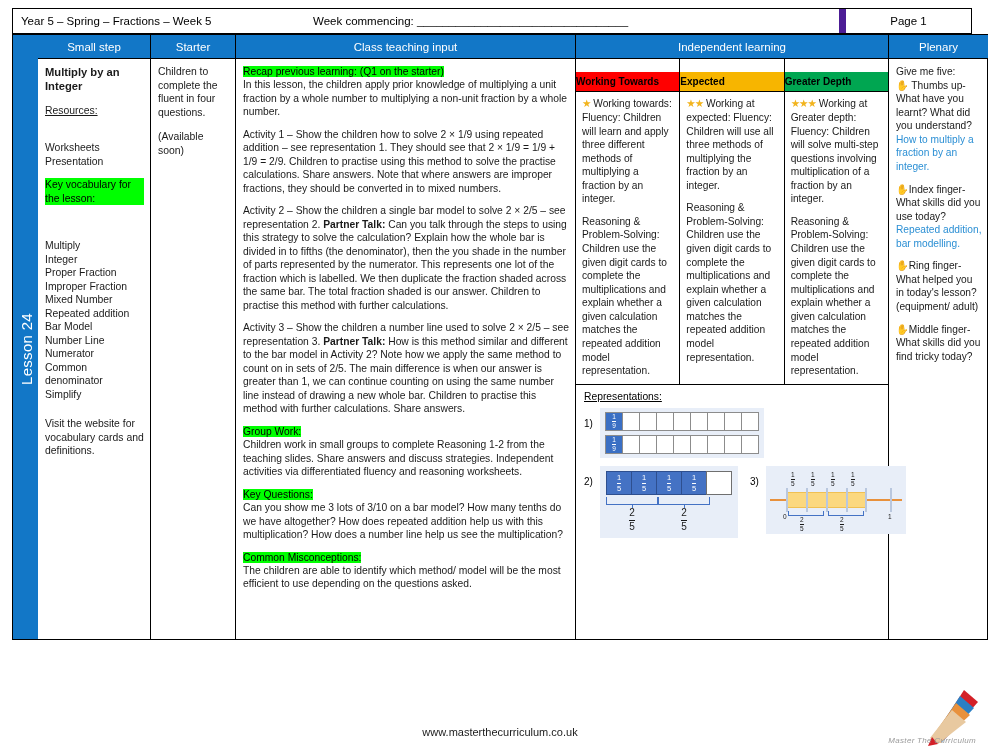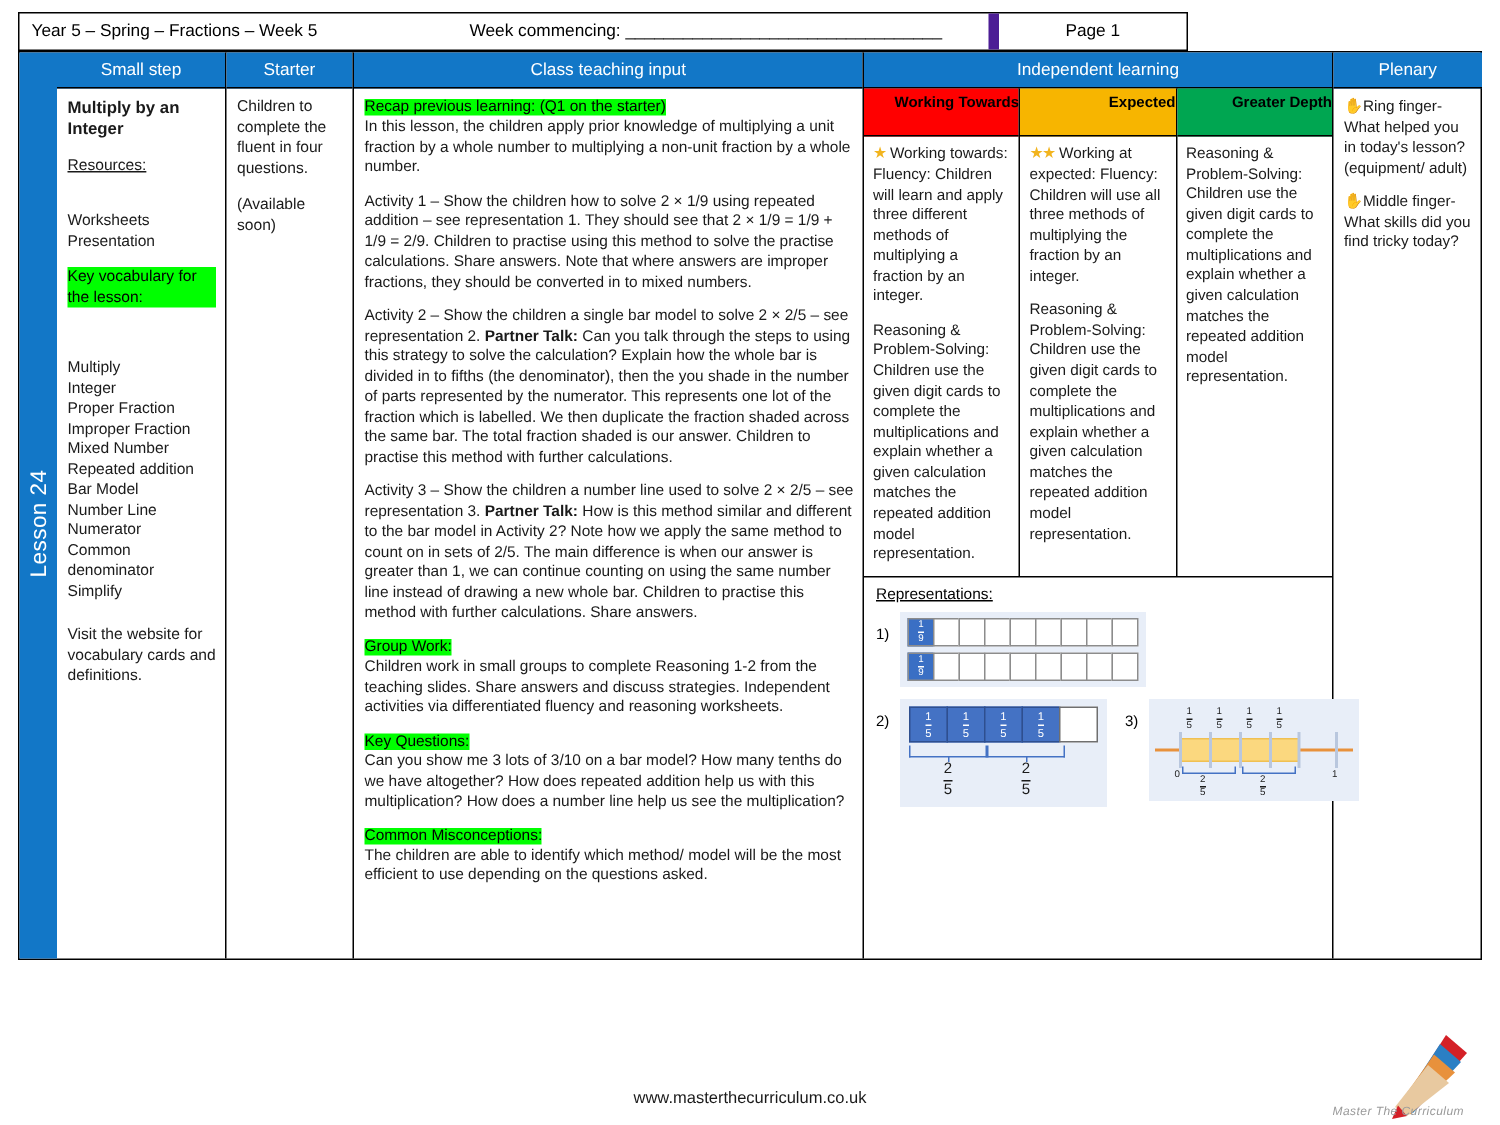--- a/index.html
+++ b/index.html
@@ -13,21 +13,21 @@
     position: relative;
     width: 1000px; height: 750px;
     background: #fff;
     overflow: hidden;
   }
 
   
   .meta-bar {
     position: absolute;
     left: 12px; top: 8px;
-    width: 780px; height: 26px;
+    width: 960px; height: 26px;
     border: 1px solid #000;
     display: flex;
     align-items: center;
     font-size: 11.5px;
     color: #000;
   }
   .meta-left { padding-left: 8px; width: 280px; white-space: nowrap; }
   .meta-mid  { flex: 1; text-align: left; padding-left: 20px; white-space: nowrap; }
   .meta-right{ width: 132px; text-align: center; border-left: 7px solid #4c1d95; height: 100%;
                display: flex; align-items: center; justify-content: center; }
@@ -100,24 +100,24 @@
   .ti .tag { background: #00ff00; color: #000; }
   .ti b { font-weight: bold; }
   .ti-body { font-size: 10.3px; line-height: 1.31; }
 
   
   .indep-outer { flex: 1; display: flex; flex-direction: column; }
   .indep-split { display: flex; height: 325px; }
   .indep-sub { flex: 1; border-left: 1px solid #000; display: flex; flex-direction: column; }
   .indep-sub:first-child { border-left: none; }
   .sub-head {
-    height: 32px; line-height: 20px; text-align: right;
+    height: 20px; line-height: 20px; text-align: left;
     font-size: 10px; font-weight: bold; color: #000;
     border-bottom: 1px solid #000;
-    white-space: nowrap; overflow: hidden;
+    white-space: nowrap; overflow: hidden; margin-top: 13px;
   }
   .sub-body { flex: 1; padding: 5px 6px; font-size: 10.2px; line-height: 1.33; color: #1a1a1a; overflow: hidden; }
   .sub-body p { margin: 0 0 9px 0; }
   .stars { color: #f2b41e; letter-spacing: -1px; font-size: 10.5px; }
 
   .reps {
     border-top: 1px solid #000;
     flex: 1; padding: 6px 8px;
     font-size: 10.3px;
   }
@@ -287,20 +287,21 @@
               <div class="sub-head" style="background:#f7b500;">Expected</div>
               <div class="sub-body">
                 <p><span class="stars">★★</span> <span>Working at expected:</span> <span>Fluency: Children will use all three methods of multiplying the fraction by an integer.</span></p>
                 <p>Reasoning &amp; Problem-Solving: Children use the given digit cards to complete the multiplications and explain whether a given calculation matches the repeated addition model representation.</p>
               </div>
             </div>
 
             <div class="indep-sub">
               <div class="sub-head" style="background:#00a651;">Greater Depth</div>
               <div class="sub-body">
+                <p><span class="stars">★★★</span> <span>Working at Greater depth:</span> <span>Fluency: Children will solve multi-step questions involving multiplication of a fraction by an integer.</span></p>
                 <p>Reasoning &amp; Problem-Solving: Children use the given digit cards to complete the multiplications and explain whether a given calculation matches the repeated addition model representation.</p>
               </div>
             </div>
           </div>
 
           <div class="reps">
             <div class="reps-title">Representations:</div>
 
             <div class="rep-row" style="margin-bottom:8px;">
               <div class="rep-num">1)</div>
@@ -442,20 +443,29 @@
 
             </div>
           </div>
         </div>
       </div>
 
       <div class="col col-plenary">
         <div class="col-head">Plenary</div>
         <div class="col-body plen">
           <p>
+            <span>Give me five:</span><br>
+            <span class="hand">✋</span> <span>Thumbs up- What have you learnt? What did you understand?</span>
+            <span class="ans">How to multiply a fraction by an integer.</span>
+          </p>
+          <p>
+            <span class="hand">✋</span><span>Index finger- What skills did you use today?</span>
+            <span class="ans">Repeated addition, bar modelling.</span>
+          </p>
+          <p>
             <span class="hand">✋</span><span>Ring finger- What helped you in today's lesson? (equipment/ adult)</span>
           </p>
           <p>
             <span class="hand">✋</span><span>Middle finger- What skills did you find tricky today?</span>
           </p>
         </div>
       </div>
 
     </div>
   </div>

